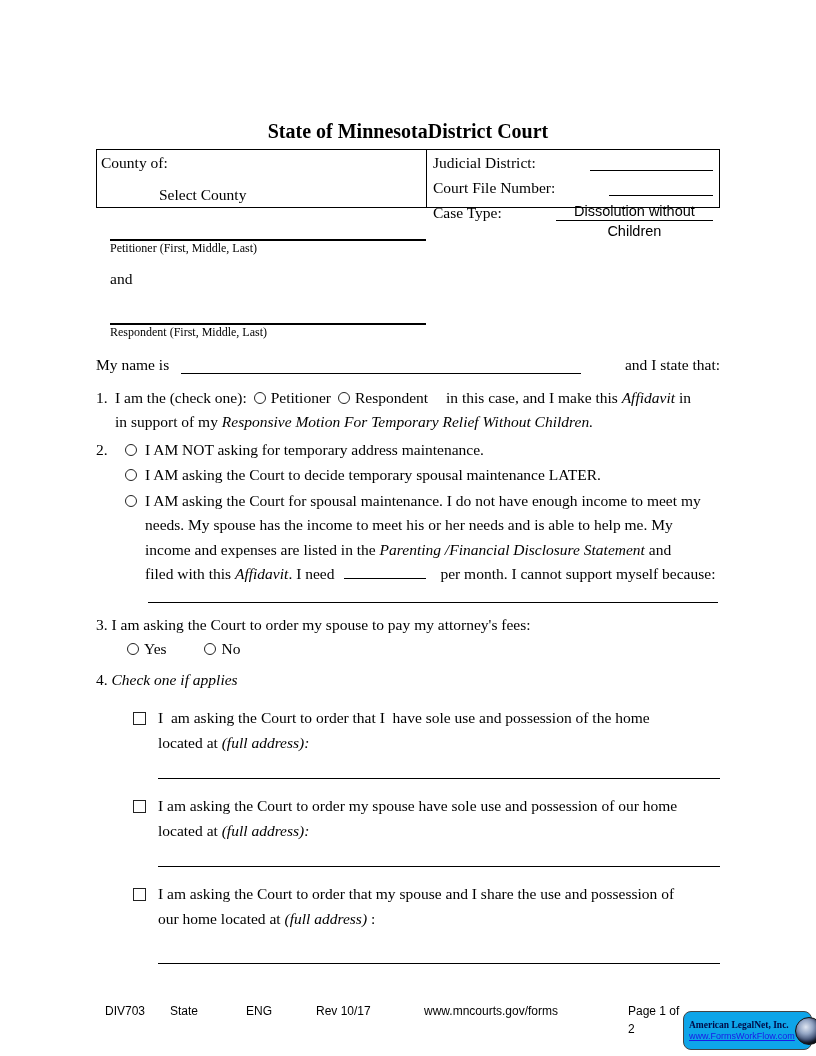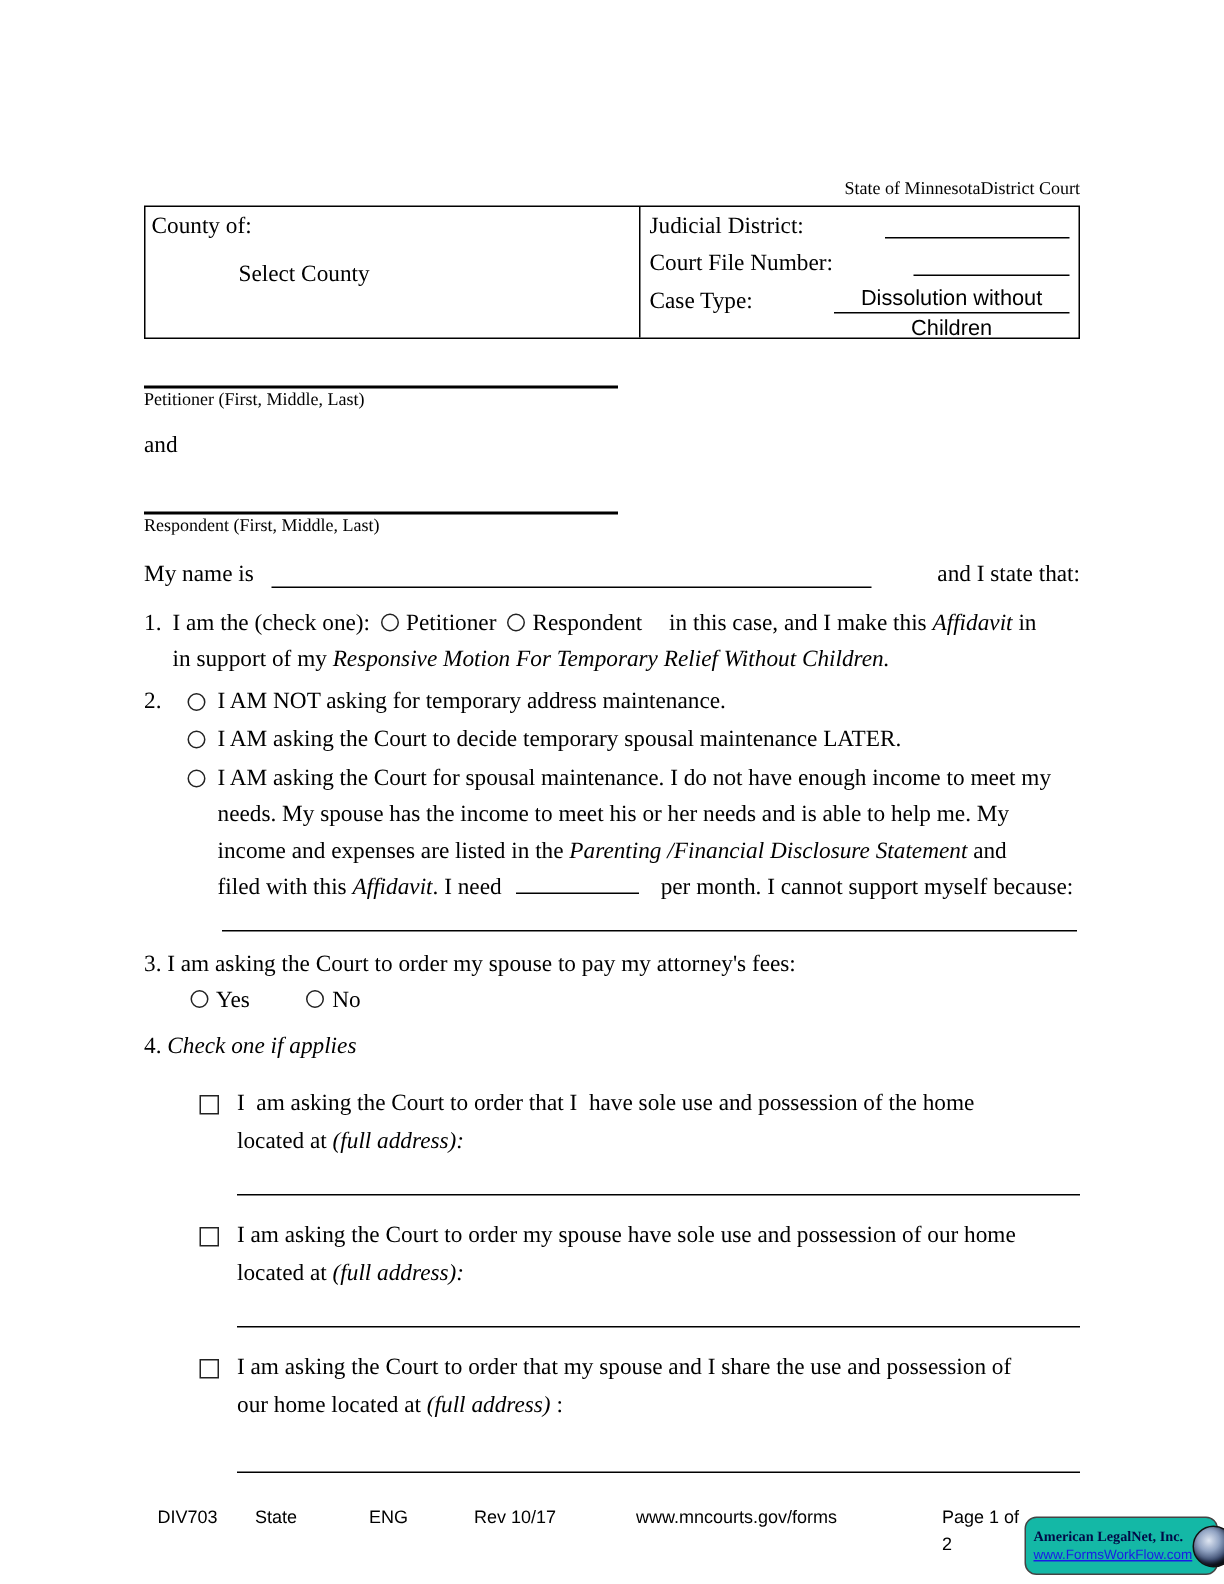--- a/index.html
+++ b/index.html
@@ -6,36 +6,36 @@
   html,body { background:#888; }
   .page {
     position:relative; width:816px; height:1056px; margin:0 auto;
     background:#ffffff; color:#000; overflow:hidden;
     font-family:"Liberation Serif","DejaVu Serif",serif;
     font-size:15.5px; line-height:1.5;
   }
   .content { position:absolute; left:96px; top:116px; width:624px; }
 
   
-  .hdr-row { display:flex; justify-content:flex-end; font-weight:normal; font-size:12px; }
-
-  
-  .cap-box { margin-top:3px; border:1px solid #000; display:flex; height:89px; }
+  .hdr-row { display:flex; justify-content:center; font-weight:bold; font-size:20px; }
+
+  
+  .cap-box { margin-top:3px; border:1px solid #000; display:flex; height:59px; }
   .cap-left { width:329px; padding:1px 4px; }
   .cap-county-val { margin:9px 0 0 58px;font-family:Liberation Serif, serif; }
   .cap-right { flex:1; border-left:1px solid #000; padding:1px 6px 0 6px; }
   .fld-row { display:flex; align-items:flex-start; height:25px;gap:44px; }
   .fld-line { flex:1; border-bottom:1px solid #000; margin-left:10px; height:20px; }
   .fld-line.case { font-family:"Liberation Sans","DejaVu Sans",sans-serif; font-size:14.5px; text-align:center; line-height:20px; }
 
   .in-re { margin-top:9px; }
 
   
   .parties { display:flex; }
-  .p-left { width:322px; }
+  .p-left { width:322px;margin-left:14px; }
   .p-right { flex:1; text-align:center; padding:0 14px 0 36px; }
   .party-line { margin-top:31px; border-bottom:2px solid #000; width:316px; }
   .party-line.second { margin-top:33px; }
   .party-label { font-size:12px; line-height:1.3; }
   .conj { margin-top:10px; }
   .doc-title { margin-top:10px; font-weight:bold; line-height:19.5px; }
 
   
   .name-row { display:flex; align-items:flex-end; margin-top:13px; }
   .name-line { flex:1; border-bottom:1px solid #000; margin:0 10px 3px 12px; height:17px; max-width:400px; }
@@ -75,21 +75,21 @@
   .chk-line.last { margin-top:32px; }
 
   
   .footer { position:absolute; top:1002px; left:0; width:684px; height:20px;
     font-family:"Liberation Sans","DejaVu Sans",sans-serif; font-size:12px; }
   .footer span { position:absolute; top:0; }
   .f1{left:105px;} .f2{left:170px;} .f3{left:246px;} .f4{left:316px;} .f5{left:424px;} .f6{left:628px;}
 
   
   .stamp { position:absolute; left:683px; top:1011px; width:129px; height:39px;
-    border:1px solid #444; border-radius:8px; background:#14b8a6;
+    border:1px solid #444; border-radius:8px; background:#0ea5e9;
     display:flex; align-items:center; padding:2px 3px 2px 5px; }
   .stamp-text { flex:1; line-height:1.15; }
   .stamp-co { font-size:9.5px; font-weight:bold; color:#000a46; font-family:"Liberation Serif",serif; }
   .stamp-url { font-size:9px; color:#1a1ae6; text-decoration:underline; font-family:Liberation Sans, sans-serif; }
   .globe { width:28px; height:28px; border-radius:50%; flex:0 0 auto;
     background:radial-gradient(circle at 38% 35%, #dfe6f2 0%, #93a5c4 30%, #3a4a6e 58%, #090d18 85%, #000 100%);
     border:1px solid #111; box-shadow:inset -2px -2px 3px rgba(0,0,0,.7); }
 </style>
 </head>
 <body>

